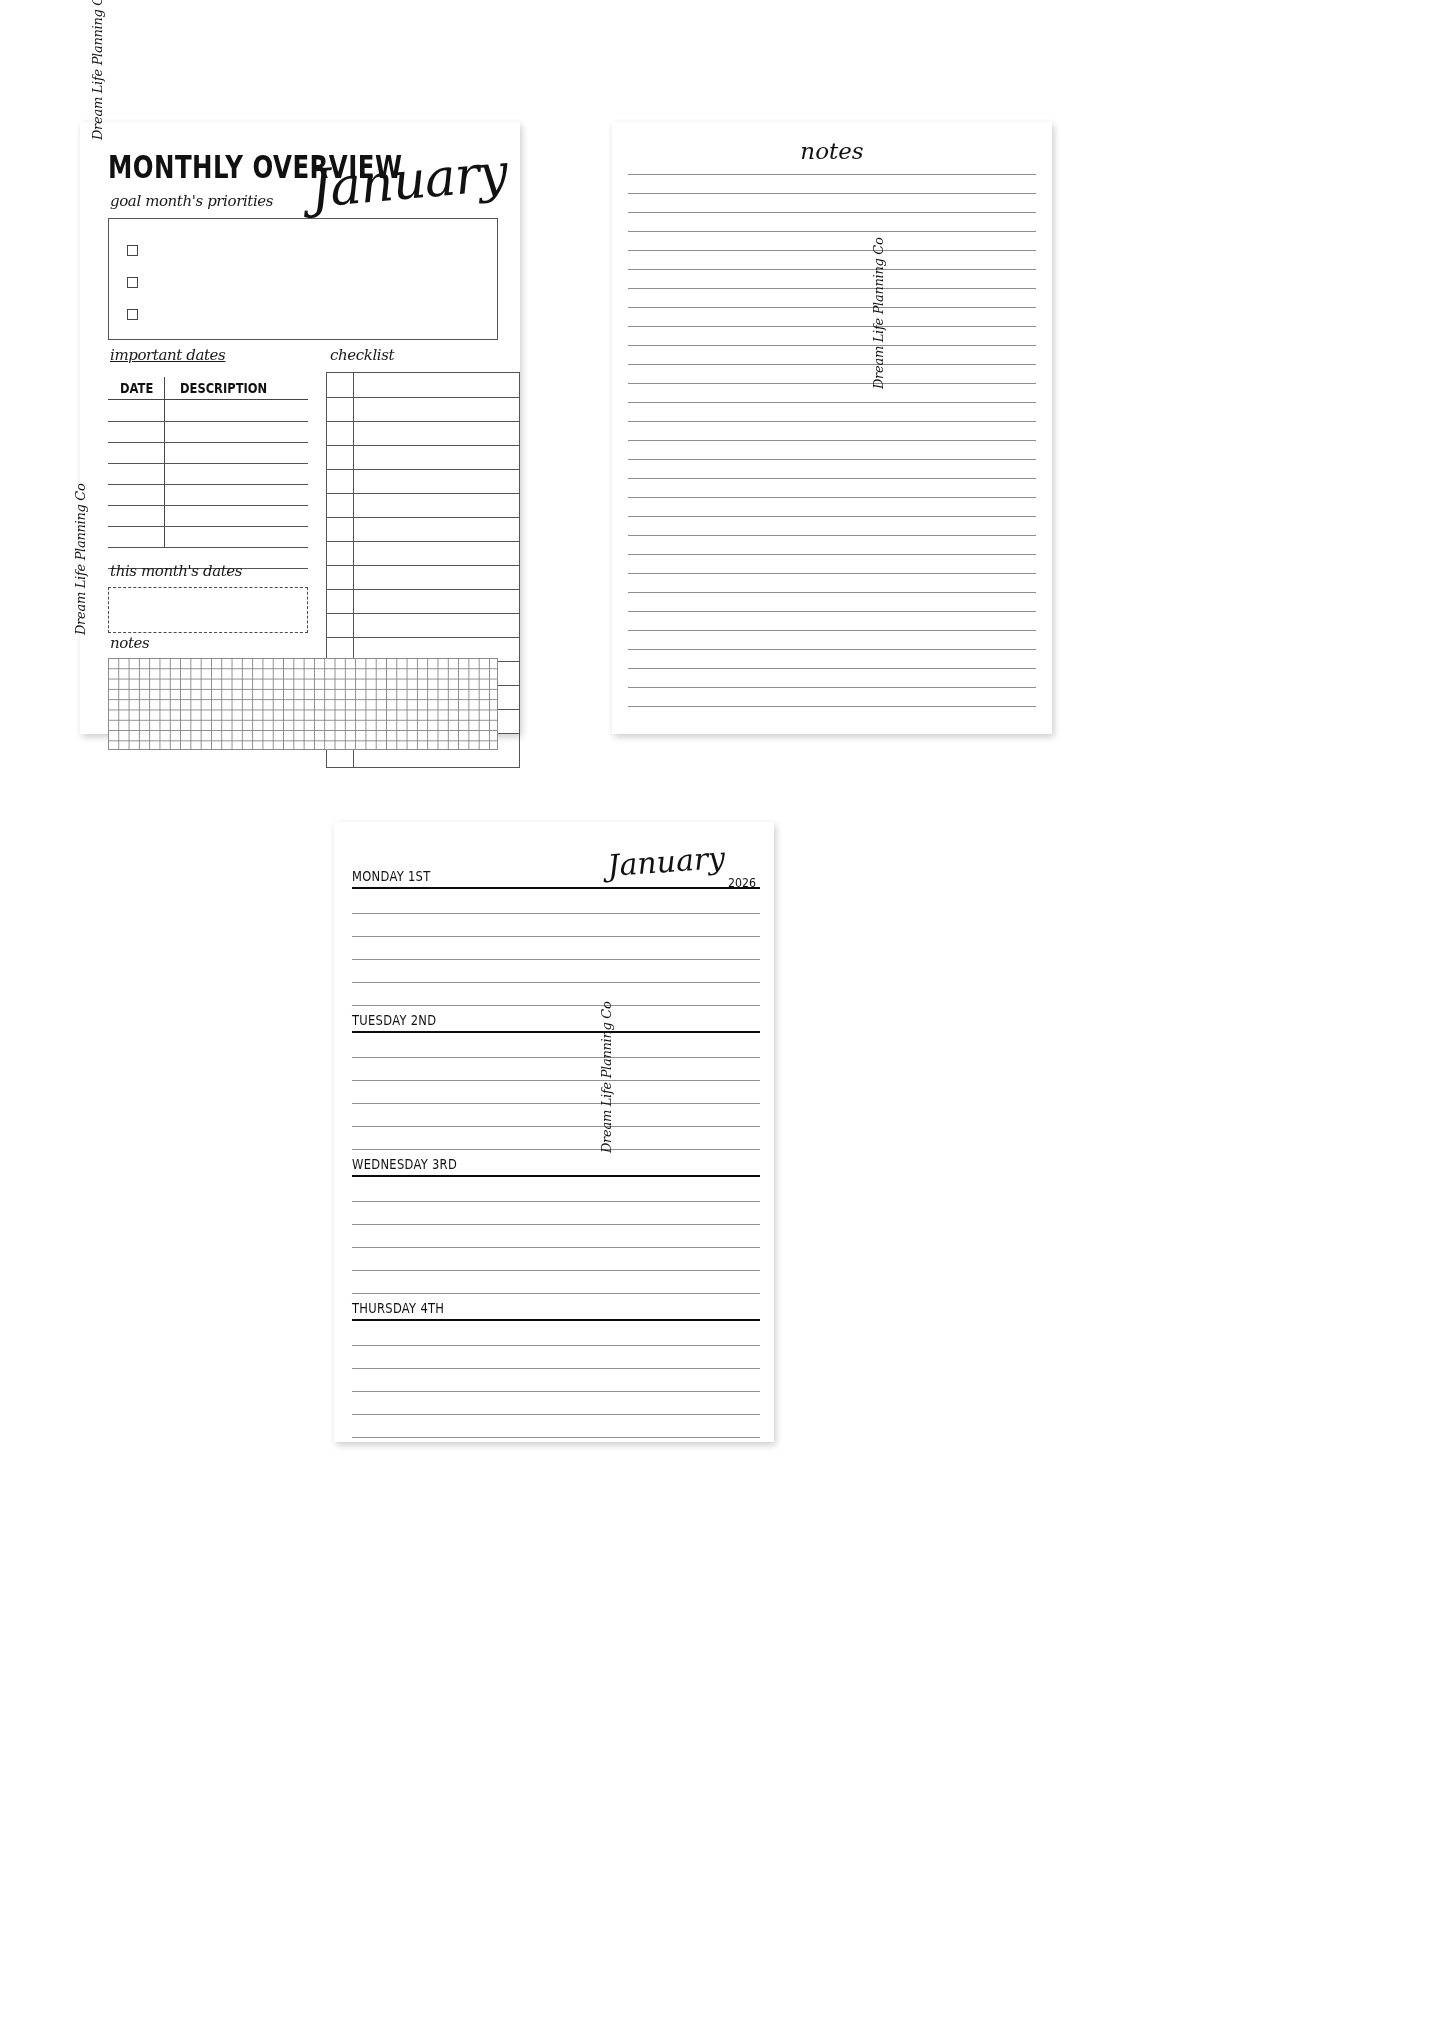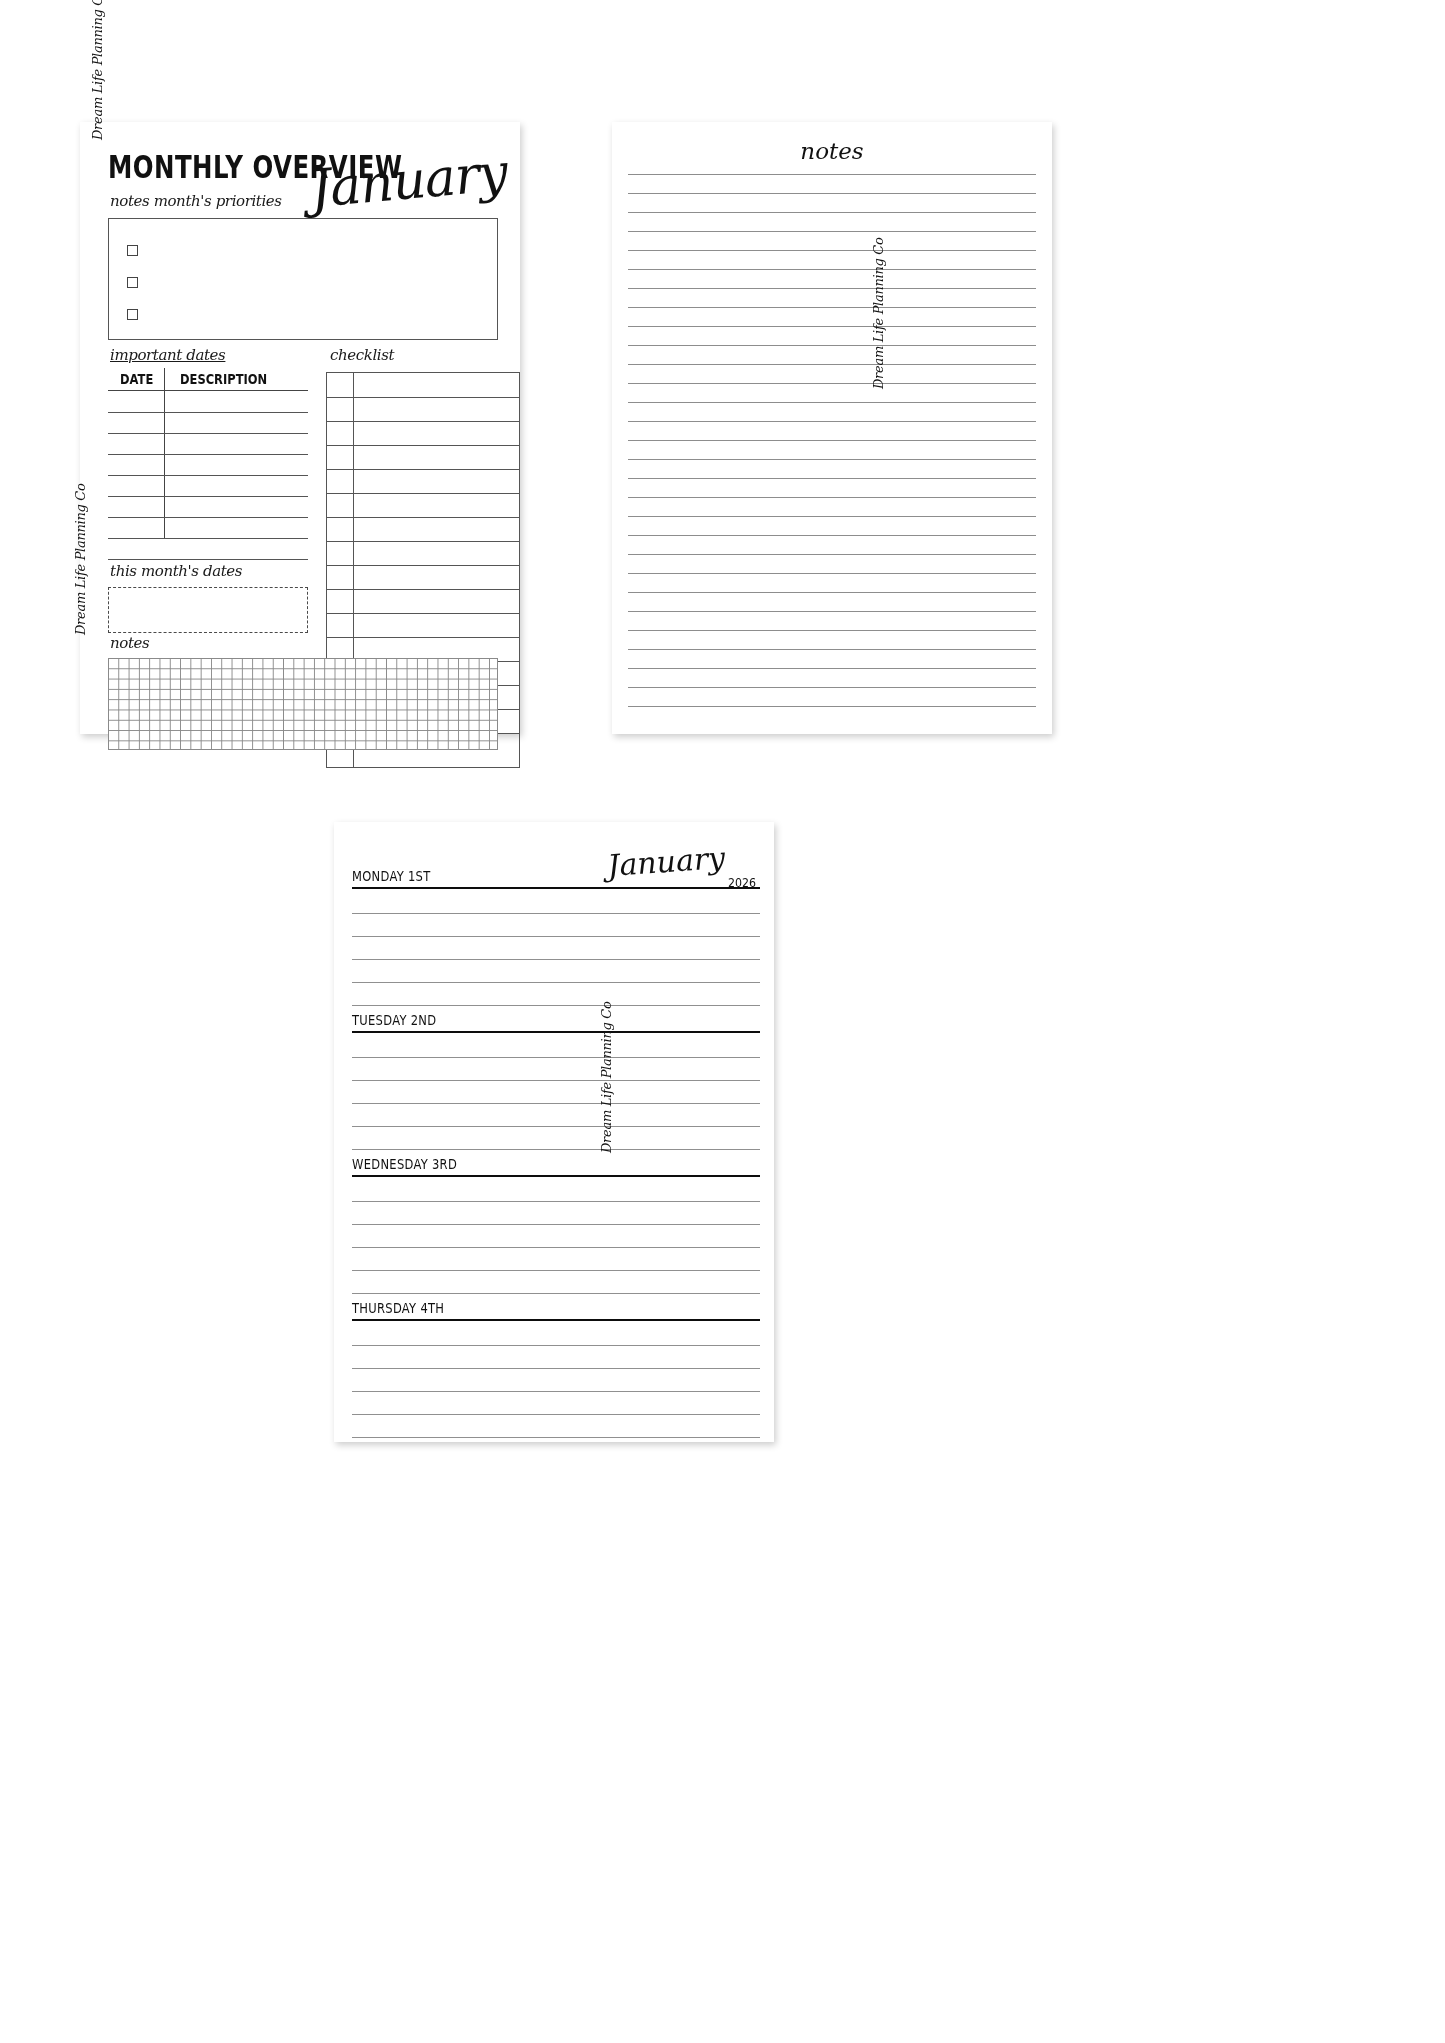--- a/index.html
+++ b/index.html
@@ -79,21 +79,21 @@
   }
   .prio-row { position: absolute; left: 18px; }
   .chk {
     width: 11px; height: 11px;
     border: 1.6px solid #444;
     background: #fff;
   }
 
   
   .dates-wrap {
-    position: absolute; left: 0; top: 228px;
+    position: absolute; left: 0; top: 237px;
     width: 200px; height: 192px;
   }
   .dates-head {
     position: relative; height: 23px;
     border-bottom: 1.4px solid #444;
   }
   .dates-head .th {
     position: absolute; top: 3px;
     font-family: "DejaVu Sans", sans-serif;
     font-size: 11.5px; font-weight: 700; color: #111;
@@ -218,21 +218,21 @@
 
 <div id="stage">
 
   <div class="sheet" id="page-monthly">
     <div class="p1-inner">
 
       <div class="p1-title">MONTHLY OVERVIEW</div>
 
       <div class="script p1-month">January</div>
 
-      <div class="sec-label" style="left:2px; top:52px;">notes month's priorities</div>
+      <div class="sec-label" style="left:2px; top:52px;">goal month's priorities</div>
 
       <div class="prio-box">
         <div class="prio-row" style="top:26px;">
           <div class="chk"></div>
         </div>
         <div class="prio-row" style="top:58px;">
           <div class="chk"></div>
         </div>
         <div class="prio-row" style="top:90px;">
           <div class="chk"></div>

